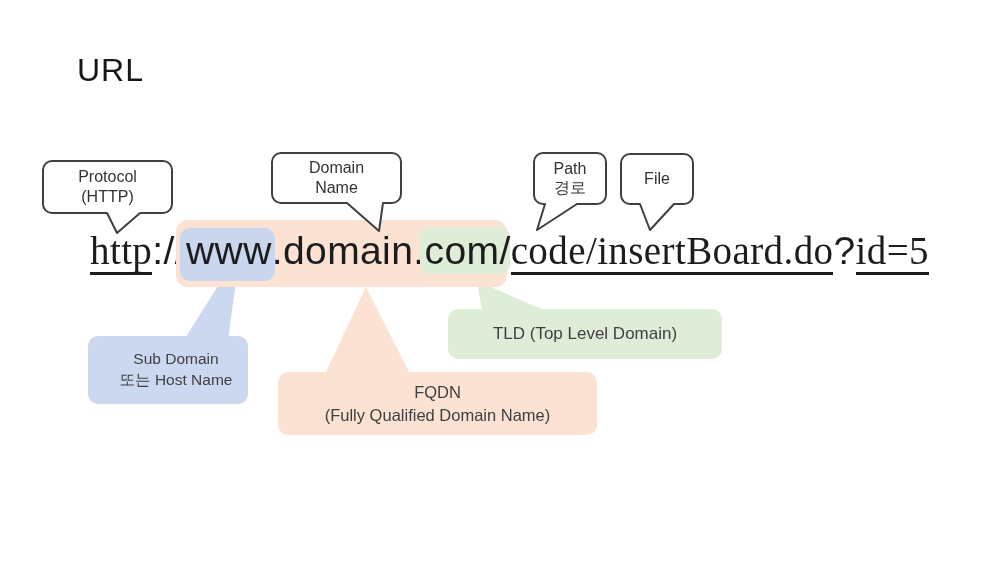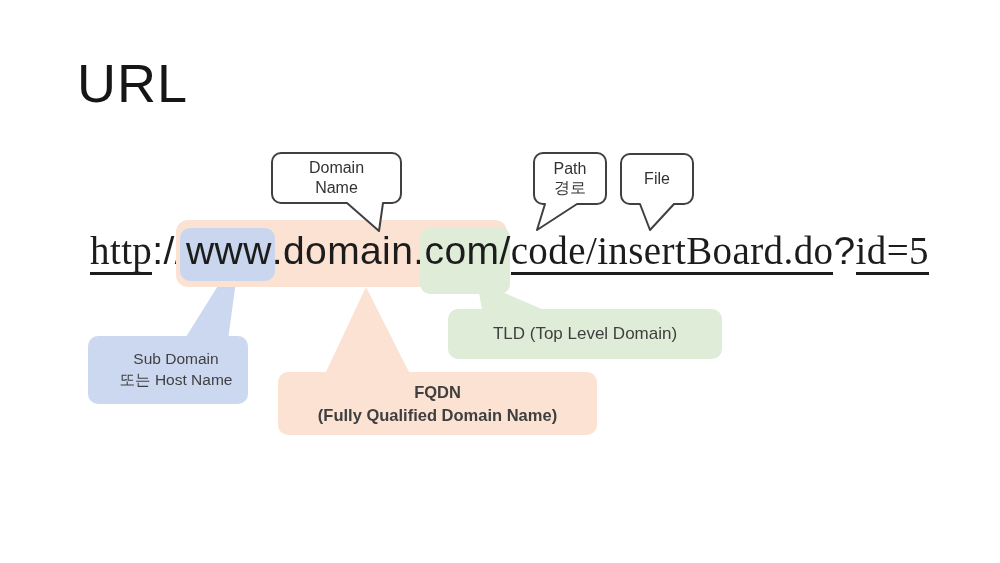--- a/index.html
+++ b/index.html
@@ -11,21 +11,21 @@
     width: 1000px;
     height: 563px;
     background: #ffffff;
     overflow: hidden;
   }
 
   .slide-title {
     position: absolute;
     left: 77px;
     top: 52px;
-    font-size: 54px;
+    font-size: 32px;
     font-weight: 400;
     color: #161616;
     letter-spacing: 1px;
   }
 
   
   .url-line {
     position: absolute;
     left: 90px;
     top: 229px;
@@ -46,21 +46,21 @@
   }
   .hl-blue {
     background: #c9d6ee;
     border-radius: 10px;
     padding: 1px 3px 9px 6px;
     margin: 0 -3px 17px -6px;
   }
   .hl-green {
     background: #dfecd8;
     border-radius: 10px;
-    padding: 2px 11px 22px 5px;
+    padding: 2px 11px 2px 5px;
     margin: 0 -11px 0 -5px;
   }
 
   
   .bubble { position: absolute; }
   .bubble svg { display: block; overflow: visible; }
   .bubble .btxt {
     position: absolute;
     left: 0; right: 0; top: 0;
     display: flex;
@@ -79,21 +79,21 @@
     display: flex;
     flex-direction: column;
     justify-content: center;
     align-items: center;
     text-align: center;
     border-radius: 10px;
     color: #3f3f3f;
     line-height: 1.35;
   }
   .callout.blue  { background: #ccd8f0; font-size: 15.5px; padding-left: 16px; }
-  .callout.peach { background: #fbe2d3; font-size: 16.5px; font-weight: bold; }
+  .callout.peach { background: #fbe2d3; font-size: 16.5px; }
   .callout.green { background: #dfecd8; font-size: 17px; }
 
   .connectors {
     position: absolute;
     left: 0; top: 0;
     pointer-events: none;
   }
 </style>
 </head>
 <body>
@@ -103,20 +103,29 @@
   <div class="slide-title">URL</div>
 
   <svg class="connectors" width="1000" height="563" viewBox="0 0 1000 563">
     <polygon points="221,281 236,281 228,340 184,340" fill="#ccd8f0"></polygon>
     <polygon points="366,287 410,374 325,374" fill="#fbe2d3"></polygon>
     <polygon points="477,281 544,310 482,310" fill="#dfecd8"></polygon>
   </svg>
 
   <div class="url-line"><span class="u">http</span><span>://</span><span class="hl-orange"><span class="hl-blue">www</span><span>.</span><span>domain</span><span>.</span><span class="hl-green">com</span></span><span>/</span><span class="u">code/</span><span class="u">insertBoard.do</span><span>?</span><span class="u">id=5</span></div>
 
+  <div class="bubble" style="left:42px; top:160px; width:131px; height:75px;">
+    <svg width="131" height="75" viewBox="0 0 131 75">
+      <path d="M 10,1 H 121 A 9,9 0 0 1 130,10 V 44 A 9,9 0 0 1 121,53 H 98 L 75,73 L 65,53 H 10 A 9,9 0 0 1 1,44 V 10 A 9,9 0 0 1 10,1 Z" fill="#ffffff" stroke="#404040" stroke-width="2" stroke-linejoin="round"></path>
+    </svg>
+    <div class="btxt" style="height:53px;">
+      <div>Protocol</div>
+      <div>(HTTP)</div>
+    </div>
+  </div>
 
   <div class="bubble" style="left:271px; top:152px; width:131px; height:80px;">
     <svg width="131" height="80" viewBox="0 0 131 80">
       <path d="M 10,1 H 121 A 9,9 0 0 1 130,10 V 42 A 9,9 0 0 1 121,51 H 112 L 108,79 L 76,51 H 10 A 9,9 0 0 1 1,42 V 10 A 9,9 0 0 1 10,1 Z" fill="#ffffff" stroke="#404040" stroke-width="2" stroke-linejoin="round"></path>
     </svg>
     <div class="btxt" style="height:51px;">
       <div>Domain</div>
       <div>Name</div>
     </div>
   </div>

